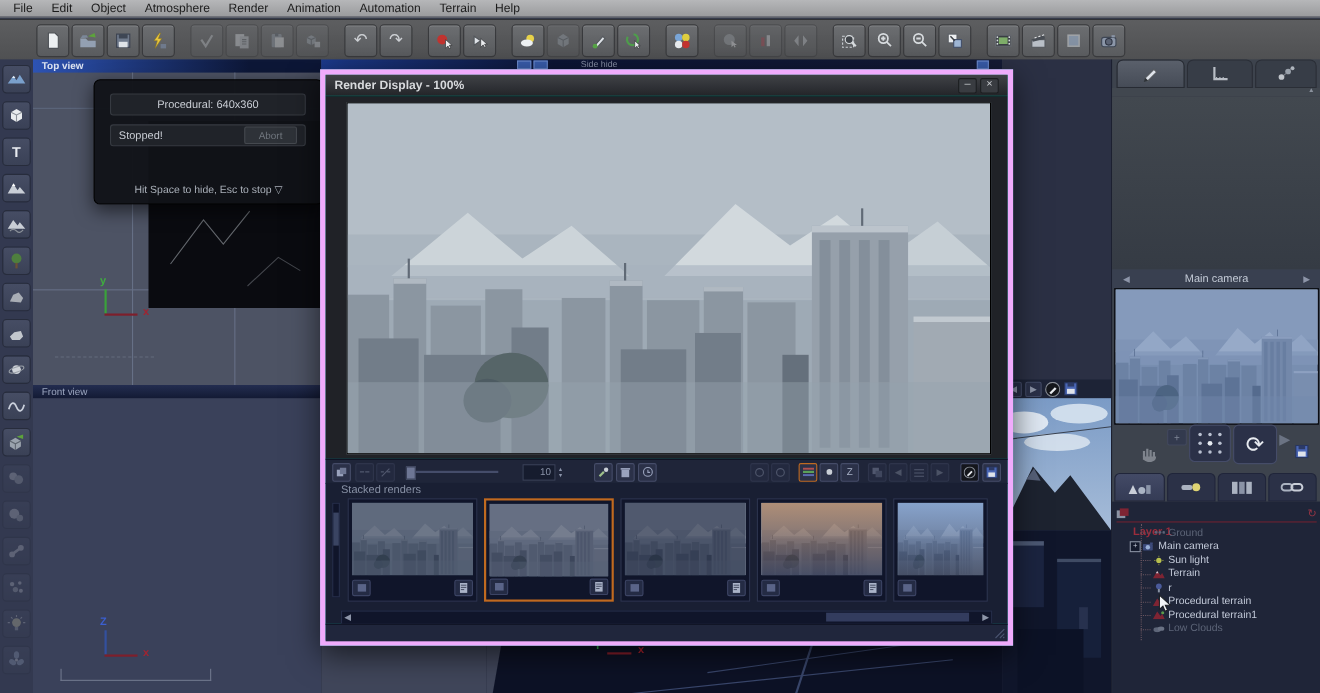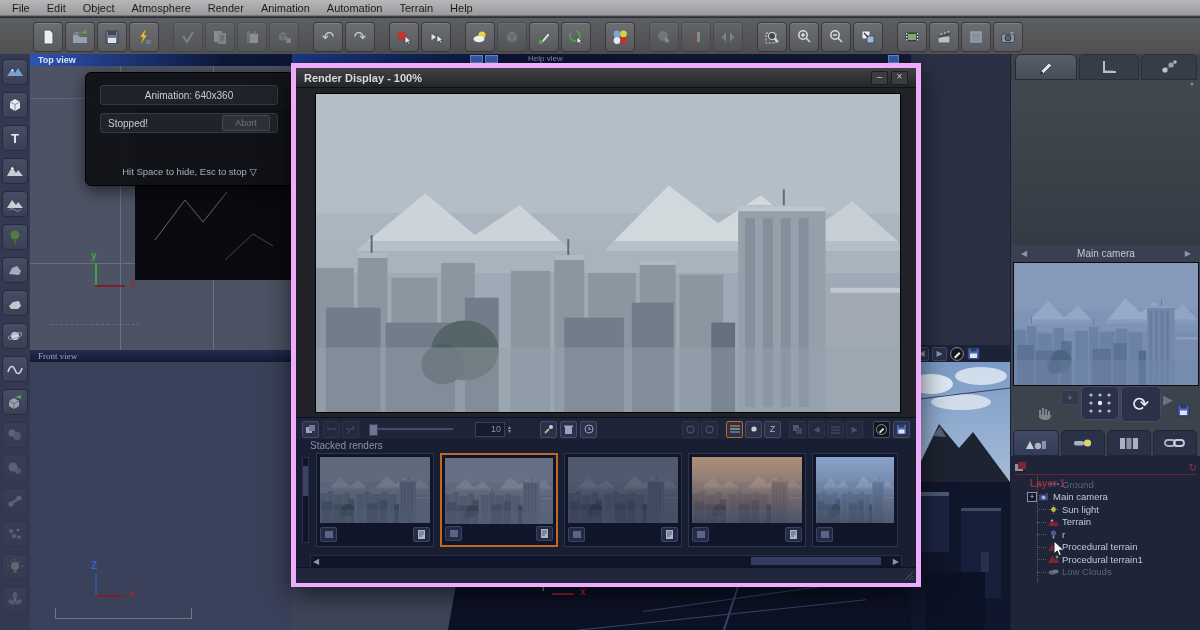--- a/index.html
+++ b/index.html
@@ -22,21 +22,21 @@
   
   .leftbar{left:0;top:54px;width:30px;height:576px;background:#333950;display:flex;flex-direction:column;
            align-items:center;gap:7px;padding-top:5px;box-sizing:border-box;}
   .lbtn{width:24px;height:24px;background:linear-gradient(#464d64,#3a4156);border:1px solid #272c3c;border-radius:4px;
         display:flex;align-items:center;justify-content:center;flex:none;}
   .lbtn.dim{opacity:.28;}
   .ticon{font-size:13px;font-weight:bold;color:#e8ebf0;line-height:1;}
   
   .vp-title{height:12px;background:linear-gradient(90deg,#2d53b4,#0d1737 75%);color:#dde3f0;
             font-size:9px;font-weight:bold;display:flex;align-items:center;padding-left:8px;box-sizing:border-box;}
-  .vp-title.dark{background:linear-gradient(#232d50,#131a34);color:#9aa4bd;font-weight:normal;font-family:Liberation Serif, serif;}
+  .vp-title.dark{background:linear-gradient(#232d50,#131a34);color:#9aa4bd;font-weight:normal;}
   .axis-label{font-size:10px;font-weight:bold;}
   
   .overlay{left:85px;top:72px;width:207px;height:112px;background:rgba(17,19,24,.96);border:1px solid #000;
            border-radius:6px;box-shadow:0 5px 16px rgba(0,0,0,.55);}
   .ov-box{position:absolute;left:14px;width:178px;height:20px;background:#202329;border:1px solid #363a41;
           border-radius:3px;color:#c9cdd4;font-size:10px;display:flex;align-items:center;padding:0 7px;box-sizing:border-box;}
   
   .rwin{left:291px;top:63px;width:620px;height:514px;background:#14b8a6;border:5px solid #f0abfc;
         box-shadow:0 8px 26px rgba(0,0,0,.6);}
   .rwin-title{position:absolute;left:0;top:0;width:100%;height:20px;background:linear-gradient(#404247,#232529);
@@ -407,21 +407,21 @@
       <div class="abs" style="left:13px;top:13px;width:2px;height:22px;background:#3aa23a;"></div>
       <div class="abs" style="left:13px;top:35px;width:30px;height:2px;background:#7e1f2b;"></div>
       <span class="abs axis-label" style="left:48px;top:28px;color:#a02532;">x</span>
     </div>
     <div class="abs" style="left:20px;top:262px;width:90px;height:8px;border-bottom:1px dashed #7a8296;opacity:.5;"></div>
   </div>
 
   <div class="abs" style="left:292px;top:54px;width:619px;height:9px;background:linear-gradient(90deg,#1c3a8c,#0c1536 34%,#141b36);">
     <div class="abs" style="left:178px;top:1px;width:11px;height:6px;background:#3a5fb0;border:1px solid #6d8cd0;"></div>
     <div class="abs" style="left:193px;top:1px;width:11px;height:6px;background:#3a5fb0;border:1px solid #6d8cd0;"></div>
-    <span class="abs" style="left:236px;top:0;font-size:8px;color:#8d96ad;">Help view</span>
+    <span class="abs" style="left:236px;top:0;font-size:8px;color:#8d96ad;">Side hide</span>
     <div class="abs" style="left:596px;top:1px;width:9px;height:6px;background:#3a5fb0;border:1px solid #6d8cd0;"></div>
   </div>
 
   <div class="abs" style="left:30px;top:350px;width:262px;height:280px;background:#3a415a;">
     <div class="vp-title dark">
         <span>Front view</span>
       </div>
     <div class="abs" style="left:52px;top:210px;width:70px;height:52px;">
       <span class="abs axis-label" style="left:9px;top:0;color:#3b5fd0;">Z</span>
       <div class="abs" style="left:13px;top:13px;width:2px;height:22px;background:#33509e;"></div>
@@ -480,21 +480,21 @@
         <rect x="8" y="10" width="30" height="4" fill="#7d8ba6" opacity=".5"></rect>
           <rect x="50" y="26" width="40" height="3" fill="#7d8ba6" opacity=".4"></rect>
         <rect x="70" y="70" width="8" height="20" fill="#27314e"></rect>
           <rect x="14" y="90" width="60" height="58" fill="#0c1226"></rect>
       </svg>
     </div>
   </div>
 
   <div class="abs overlay">
     <div class="ov-box" style="top:12px;justify-content:center;">
-      <span>Animation: 640x360</span>
+      <span>Procedural: 640x360</span>
       </div>
     <div class="ov-box" style="top:40px;">
       <span style="flex:1">Stopped!</span>
       <span style="width:46px;height:14px;background:#2e3238;border:1px solid #45494f;border-radius:2px;color:#70767e;font-size:9px;display:flex;align-items:center;justify-content:center;">Abort</span>
     </div>
     <div class="abs" style="left:0;top:93px;width:100%;text-align:center;font-size:9.5px;color:#aab0b9;">
       <span>Hit Space to hide, Esc to stop</span>
       <span>▽</span>
     </div>
   </div>

